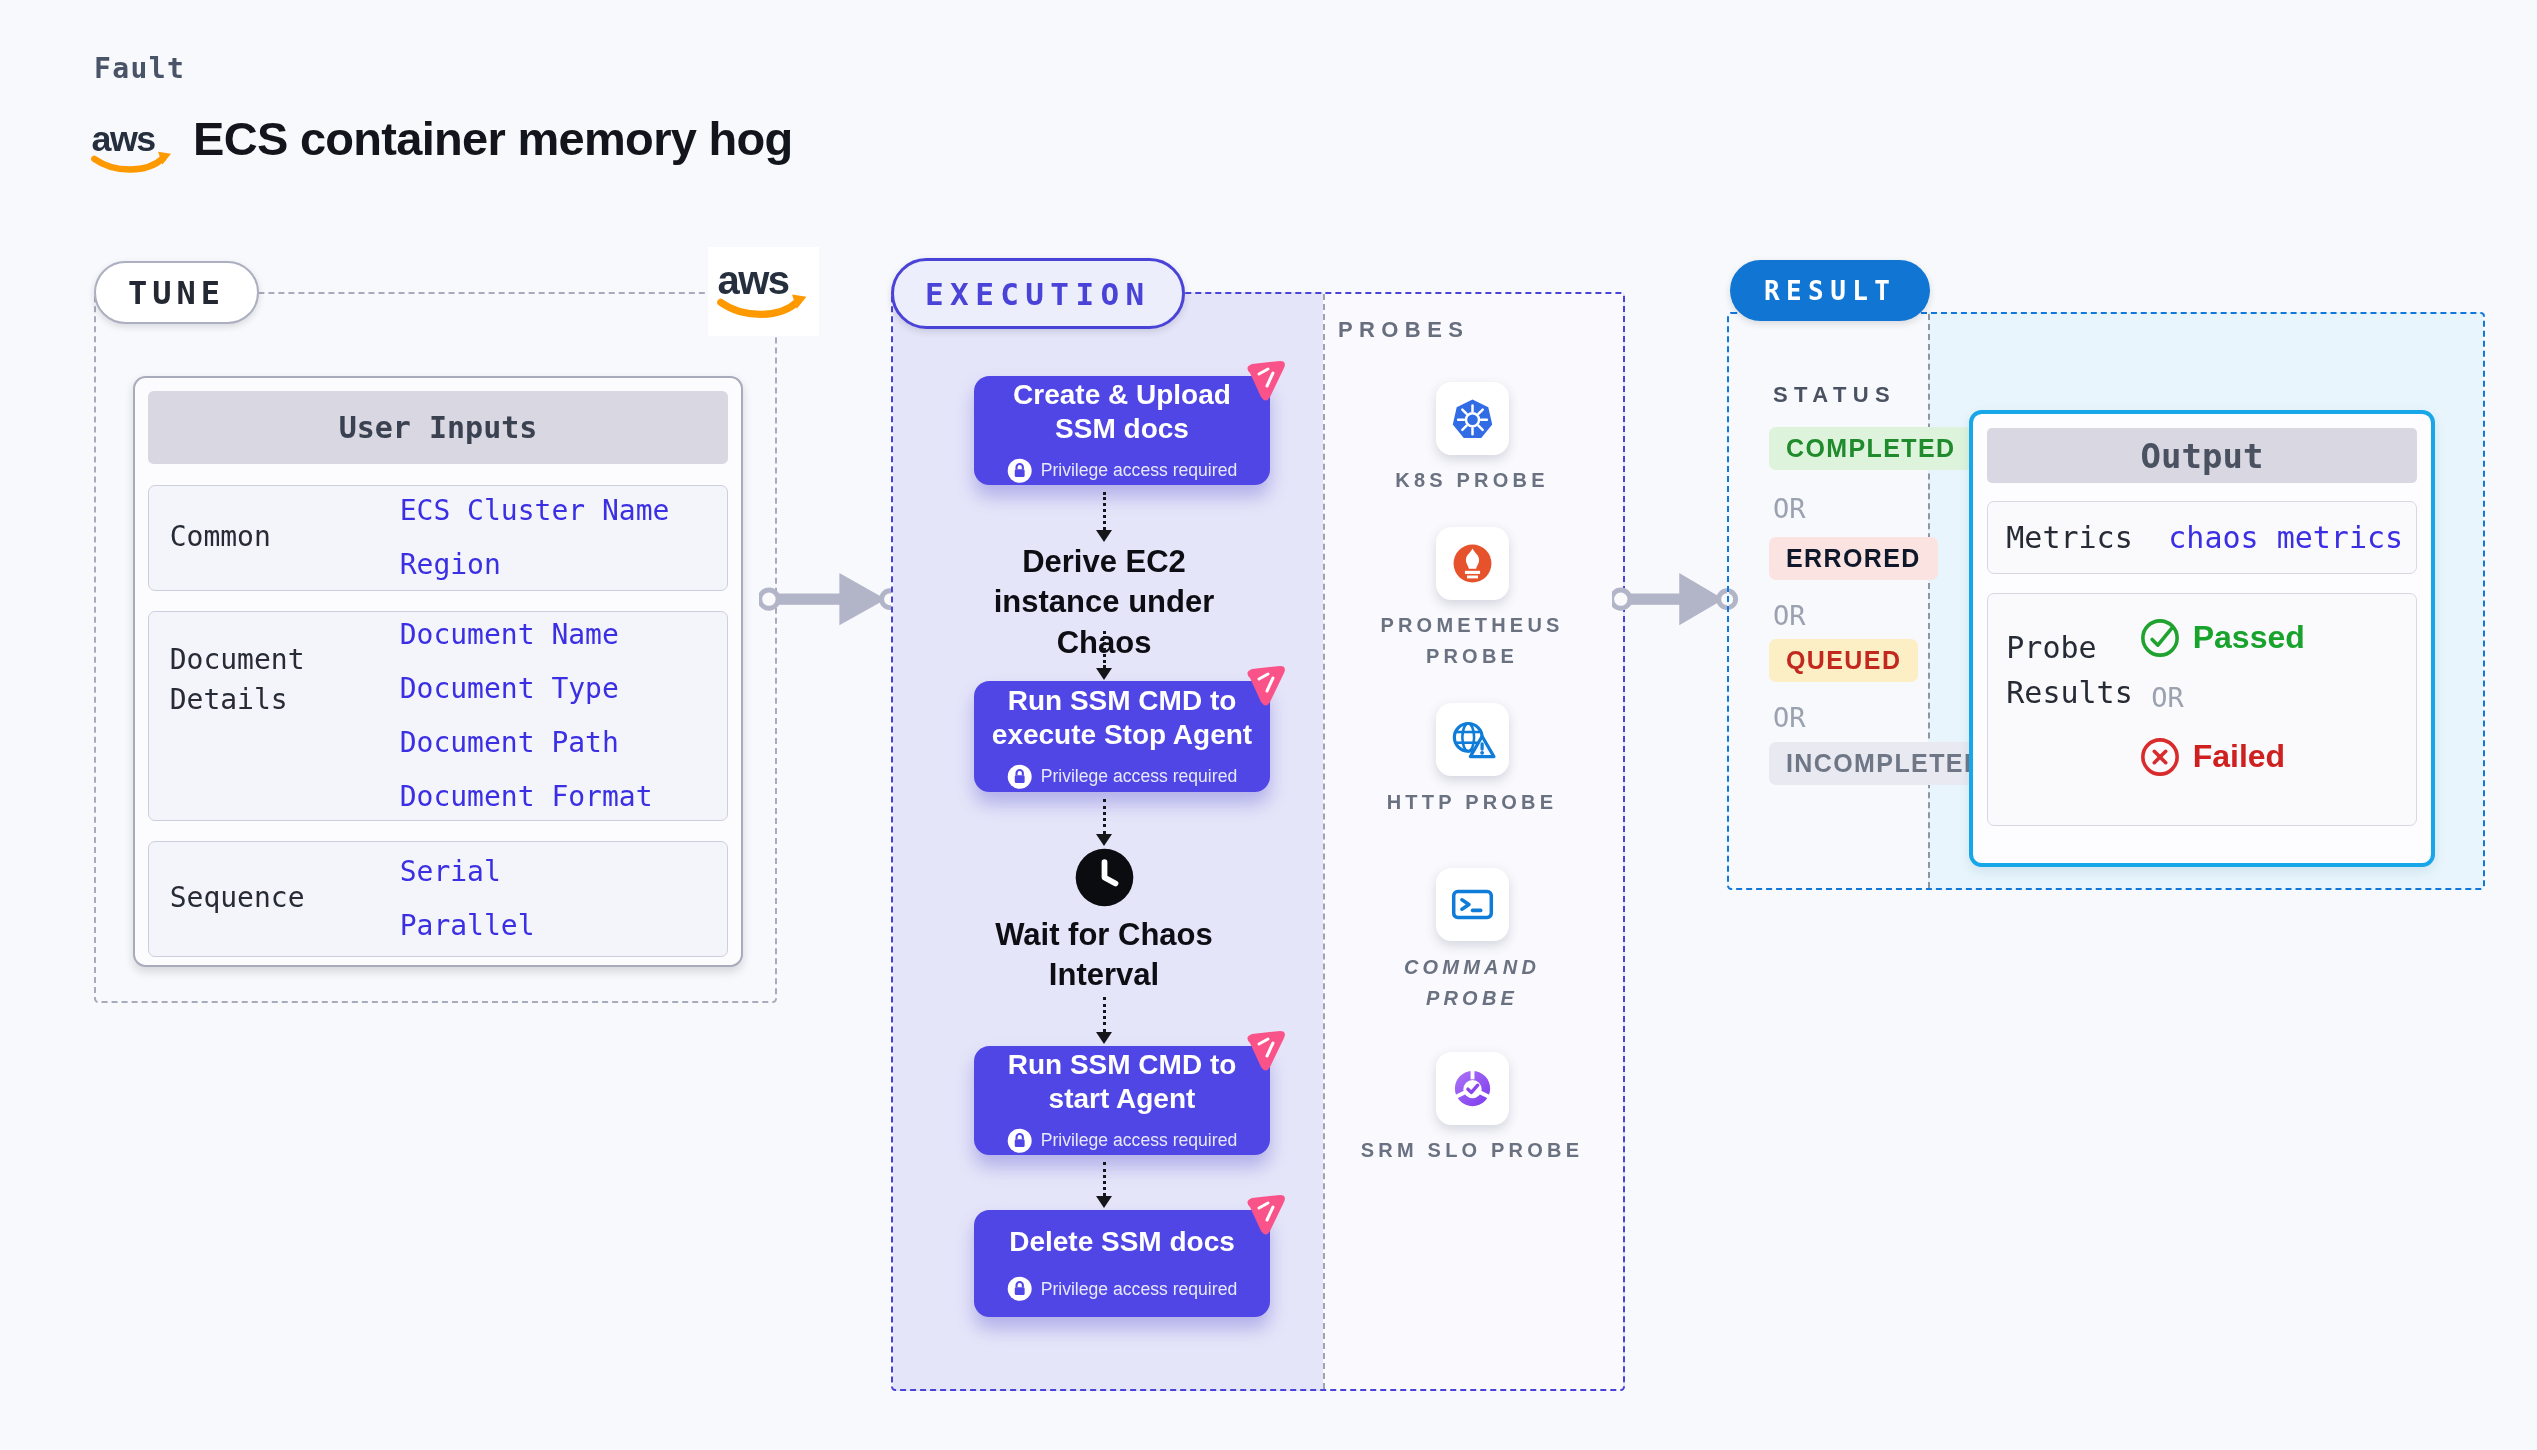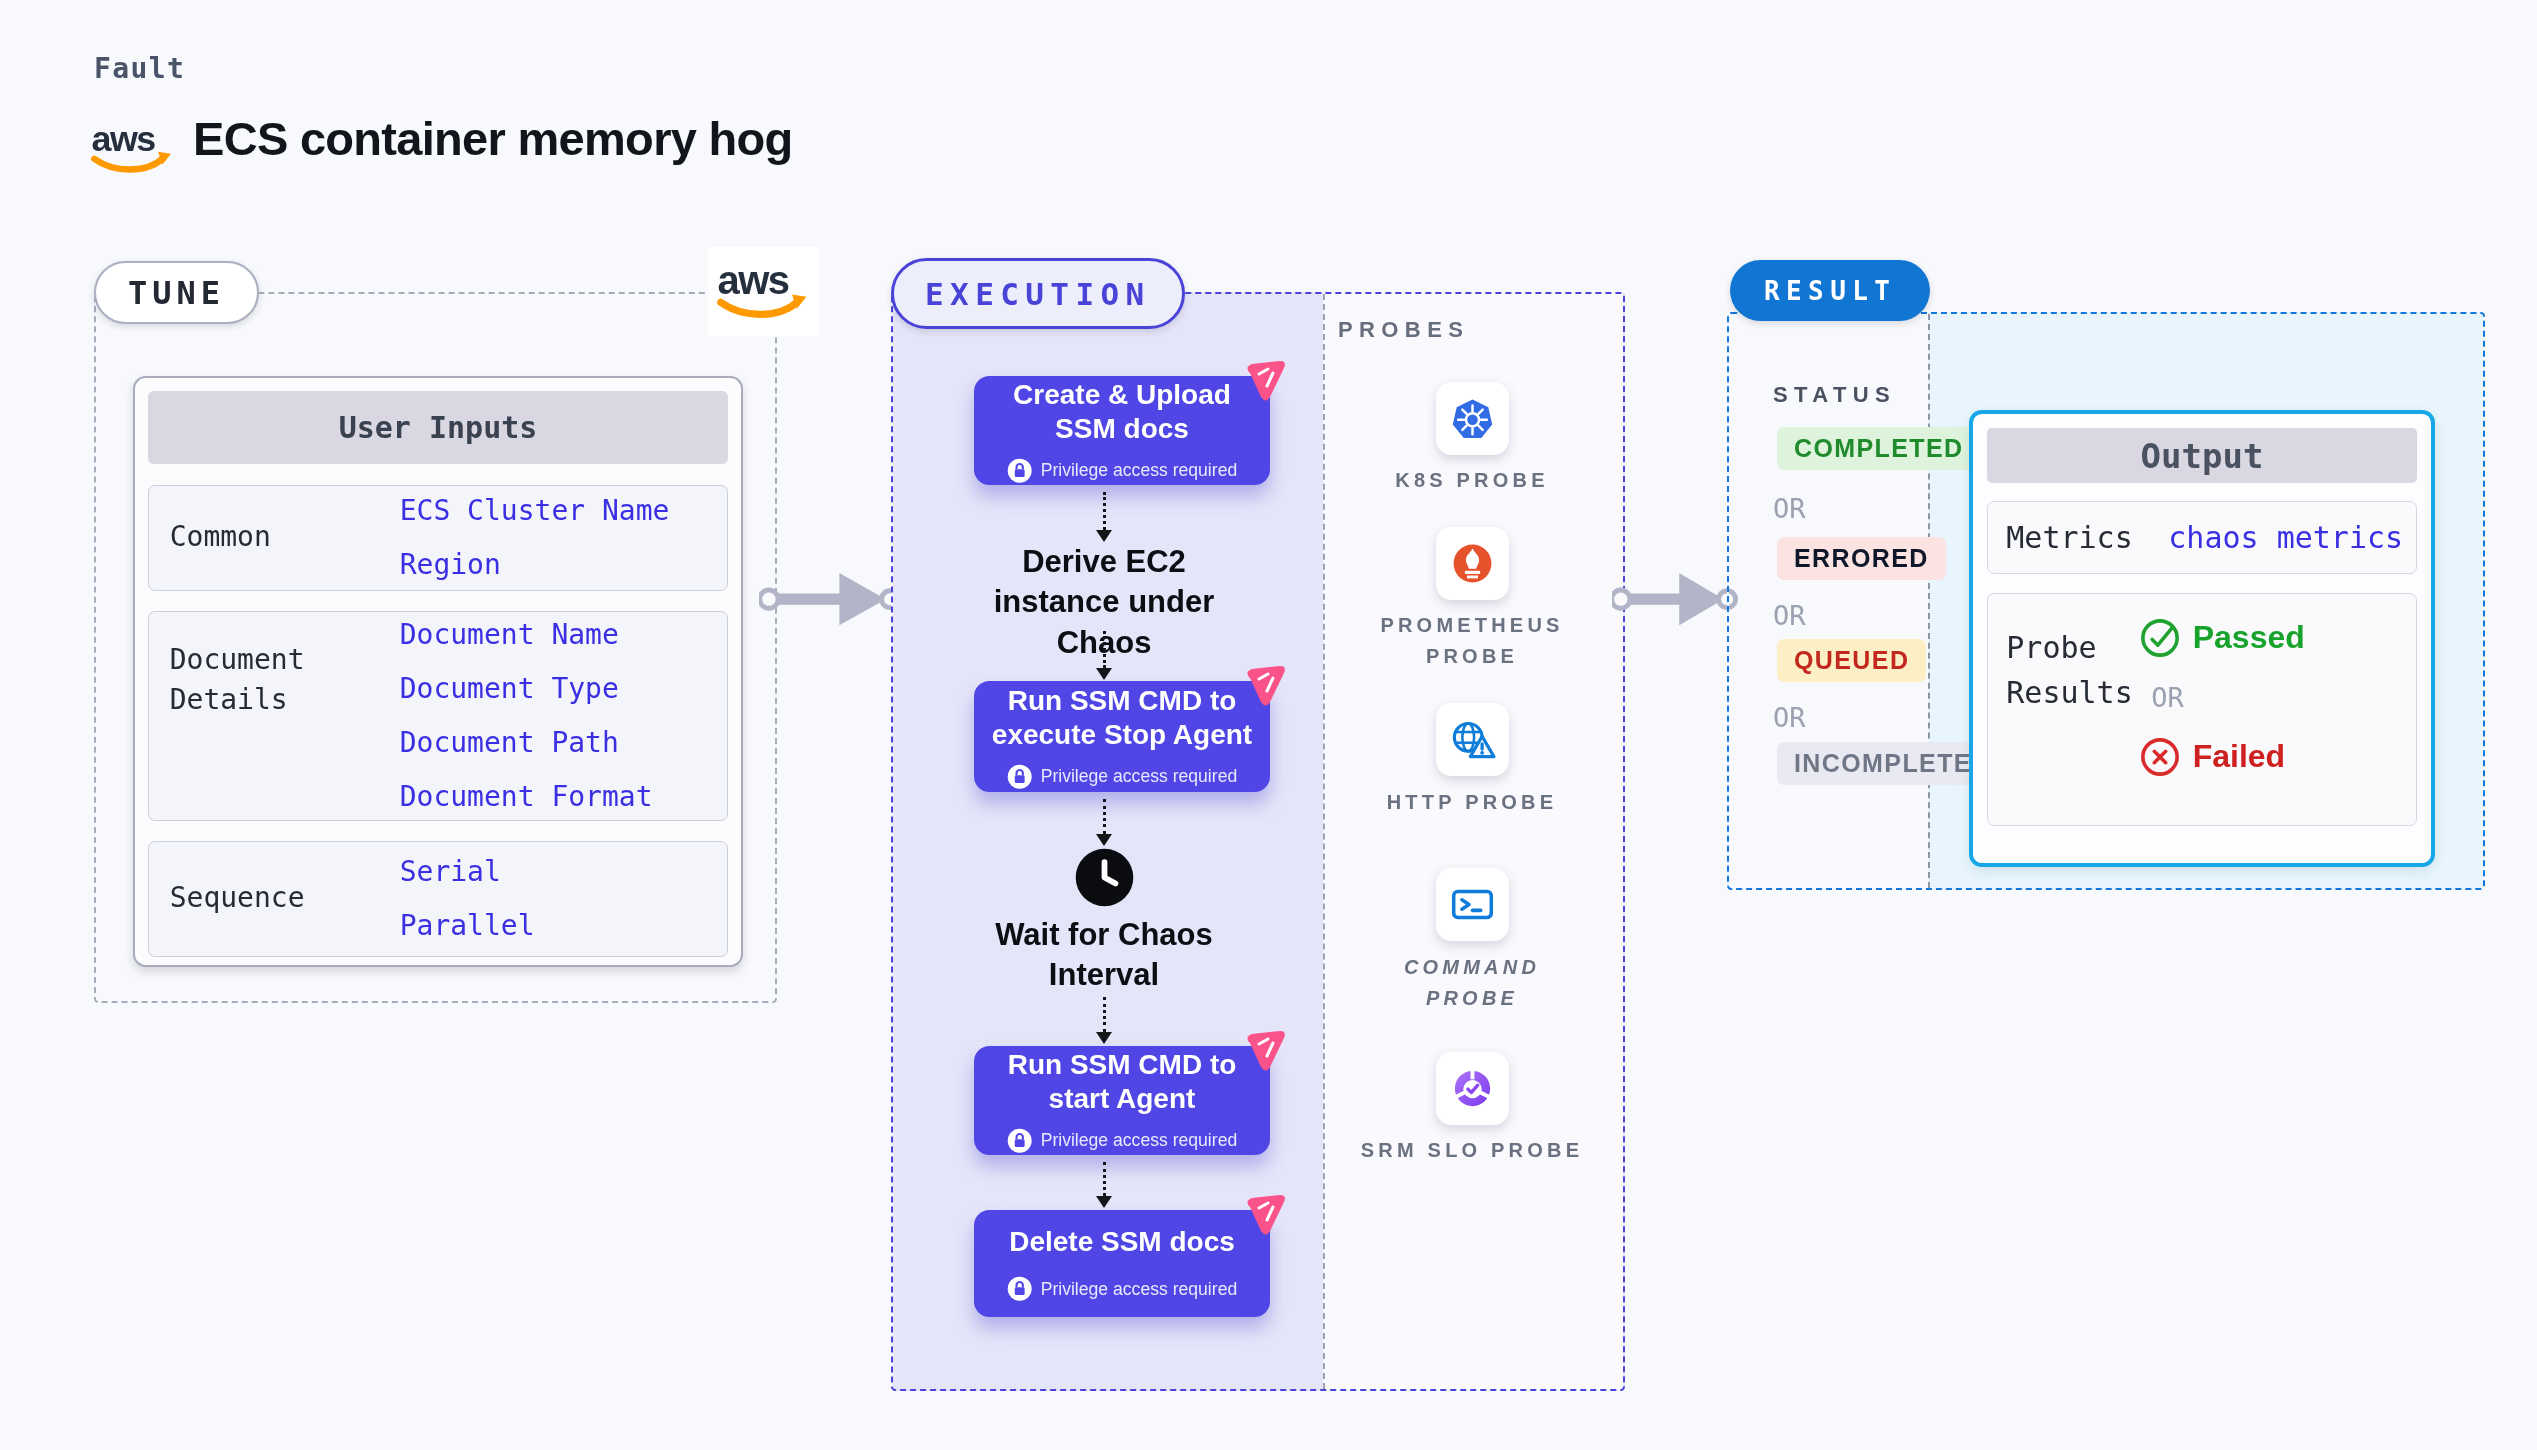--- a/index.html
+++ b/index.html
@@ -74,21 +74,21 @@
   .probes-header{position:absolute;left:445px;top:22.6px;font-size:22px;font-weight:700;
                  letter-spacing:6.4px;color:#676E7E;}
   .probe-tile{position:absolute;left:543px;width:73px;height:73px;background:#FFFFFF;border-radius:15.5px;
               box-shadow:0 4.2px 11.3px rgba(25,30,60,.16);display:flex;align-items:center;justify-content:center;}
   .probe-tile svg{width:47px;height:47px;}
   .probe-label{position:absolute;left:466px;width:226px;text-align:center;font-size:20px;line-height:1.55;
                font-weight:700;letter-spacing:4.2px;color:#6A7180;}
 
   
   .status-head{left:44px;top:68px;font-size:22px;font-weight:700;letter-spacing:6.4px;color:#4A5261;}
-  .chip{position:absolute;left:48px;display:inline-block;padding:7px 17px;border-radius:7px;
+  .chip{position:absolute;left:40px;display:inline-block;padding:7px 17px;border-radius:7px;
         font-size:25px;font-weight:700;letter-spacing:1.4px;white-space:nowrap;}
   .chip.green{background:#DDF3DC;color:#1F8B2C;}
   .chip.red{background:#FBE3E2;color:#0f172a;}
   .chip.yellow{background:#FCEFC6;color:#C3281E;}
   .chip.gray{background:#E9EAF1;color:#6F7787;}
   .or{position:absolute;left:44px;font-size:27px;color:#9AA1B0;}
 
   .output-card{left:240px;top:96px;width:466px;height:457px;box-sizing:border-box;background:#FDFDFF;
                border:4.2px solid #17A6E8;border-radius:12.7px;padding:14px;
                box-shadow:0 4.2px 11.3px rgba(20,80,120,.10);}

